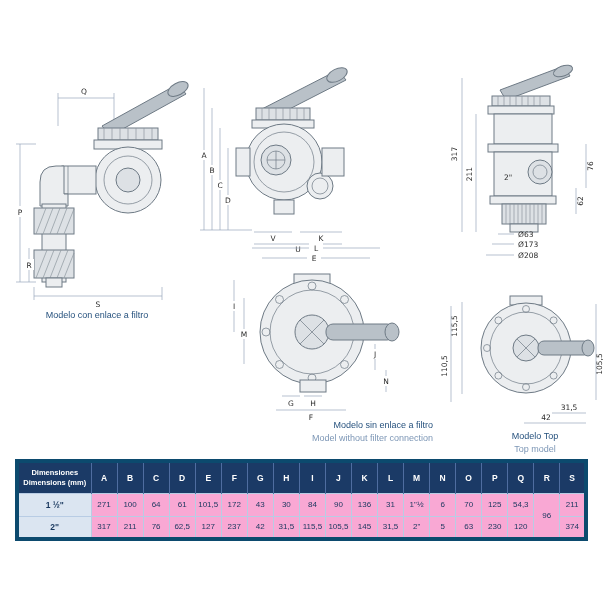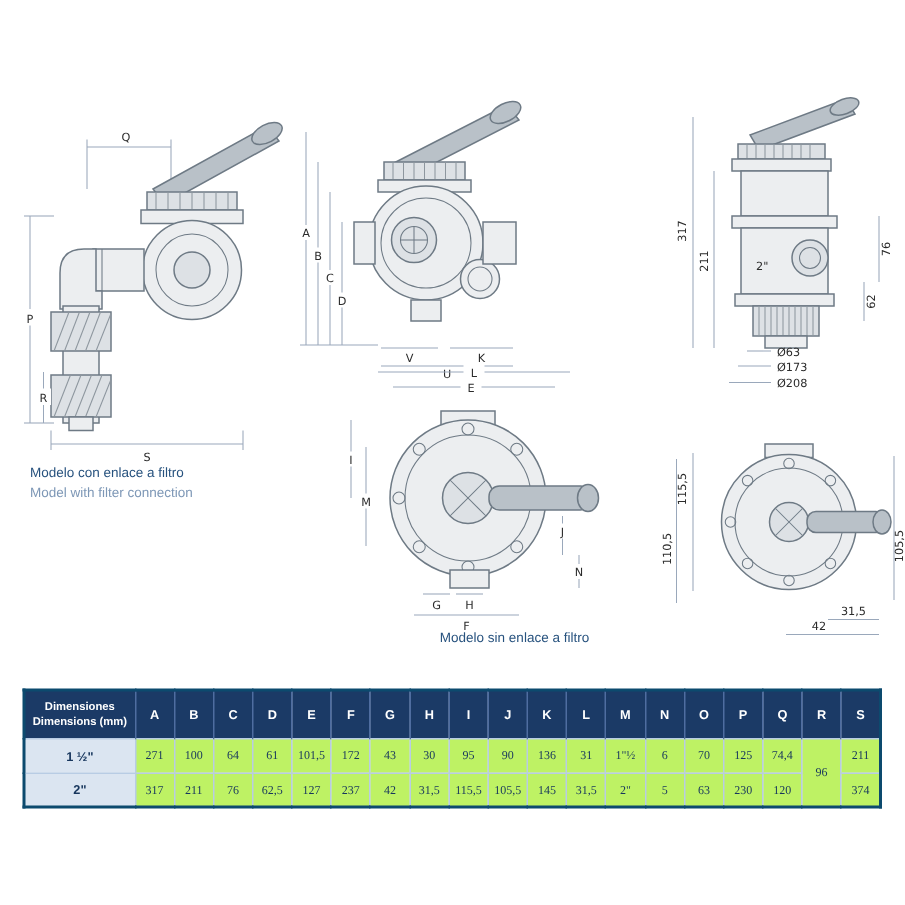--- a/index.html
+++ b/index.html
@@ -9,31 +9,31 @@
   .abs { position:absolute; }
   svg { display:block; overflow:visible; }
   svg .outline  { fill:#eceef0; stroke:#6e7a85; stroke-width:1; }
   svg .outline2 { fill:#dde1e5; stroke:#6e7a85; stroke-width:1; }
   svg .metal    { fill:#b9c1c8; stroke:#6e7a85; stroke-width:1; }
   svg .thin     { fill:none; stroke:#6e7a85; stroke-width:0.7; }
   svg .hatch    { stroke:#8d969e; stroke-width:0.7; }
   svg .dim      { stroke:#9aa8bb; stroke-width:0.7; fill:none; }
   svg .dimt     { font-size:7.5px; fill:#2b2b2b; font-family:"DejaVu Sans", sans-serif; }
   svg .lblbg    { fill:#ffffff; }
-  .cap { position:absolute; line-height:1.4; }
-  .cap.left { text-align:center; }
+  .cap { position:absolute; line-height:1.4; text-align:center; }
+  .cap.left { text-align:right; }
   .cap .es { font-size:9px; color:#27527e; }
   .cap .en { font-size:9px; color:#7d97b6; }
-  table.dims { position:absolute; left:15px; top:459px; width:573px; border-collapse:collapse; table-layout:fixed; border:2px solid #0c4a6e; }
+  table.dims { position:absolute; left:15px; top:459px; width:573px; border-collapse:collapse; table-layout:fixed; border:4px solid #0c4a6e; }
   .dims th, .dims td { text-align:center; vertical-align:middle; padding:0; }
   .dimhead { background:#1b3a66; color:#fff; height:32px; border-right:1px solid #4f6da0; }
   .dh1, .dh2 { font-size:7.5px; font-weight:bold; line-height:1.35; }
   .colh { background:#1b3a66; color:#fff; font-size:8.5px; font-weight:bold; border-left:1px solid #4f6da0; }
   .rowlab { background:#dbe5f1; color:#17365d; font-size:8.5px; font-weight:bold; height:23px; border:1px solid #b8cce4; }
-  .val { color:#17365d; font-size:8px; border:1px solid #b8cce4; background:#bef264;font-family:Liberation Serif, serif; }
+  .val { color:#17365d; font-size:8px; border:1px solid #b8cce4; background:#f9a8d4; }
 </style>
 </head>
 <body>
 
 <div class="page">
 
   <svg class="abs" style="left:12px; top:68px;" width="192" height="240" viewBox="0 0 192 240">
 
     <line class="dim" x1="46" y1="30" x2="102" y2="30"></line>
     <line class="dim" x1="46" y1="25" x2="46" y2="58"></line>
@@ -291,26 +291,28 @@
     <text class="dimt" transform="rotate(-90 156 92)" x="156" y="92" text-anchor="middle">105,5</text>
 
     <line class="dim" x1="106" y1="141" x2="140" y2="141"></line>
     <text class="dimt" x="123" y="138" text-anchor="middle">31,5</text>
     <line class="dim" x1="78" y1="151" x2="140" y2="151"></line>
     <text class="dimt" x="100" y="148" text-anchor="middle">42</text>
   </svg>
 
   <div class="cap" style="left:20px; top:309px; width:154px;">
     <div class="es">Modelo con enlace a filtro</div>
-    <div class="en">Model with filter connection</div>
   </div>
   <div class="cap left" style="left:253px; top:419px; width:180px;">
     <div class="es">Modelo sin enlace a filtro</div>
+    <div class="en">Model without filter connection</div>
   </div>
   <div class="cap" style="left:476px; top:430px; width:118px;">
+    <div class="es">Modelo Top</div>
+    <div class="en">Top model</div>
   </div>
 
   <table class="dims">
     <colgroup>
       <col style="width:74px">
       <col span="19">
     </colgroup>
     <thead>
       <tr>
         <th class="dimhead">
@@ -342,29 +344,29 @@
       <tr>
         <td class="rowlab">1 ½"</td>
         <td class="val">271</td>
         <td class="val">100</td>
         <td class="val">64</td>
         <td class="val">61</td>
         <td class="val">101,5</td>
         <td class="val">172</td>
         <td class="val">43</td>
         <td class="val">30</td>
-        <td class="val">95</td>
+        <td class="val">84</td>
         <td class="val">90</td>
         <td class="val">136</td>
         <td class="val">31</td>
         <td class="val">1"½</td>
         <td class="val">6</td>
         <td class="val">70</td>
         <td class="val">125</td>
-        <td class="val">74,4</td>
+        <td class="val">54,3</td>
         <td class="val" rowspan="2">96</td>
         <td class="val">211</td>
       </tr>
       <tr>
         <td class="rowlab">2"</td>
         <td class="val">317</td>
         <td class="val">211</td>
         <td class="val">76</td>
         <td class="val">62,5</td>
         <td class="val">127</td>

